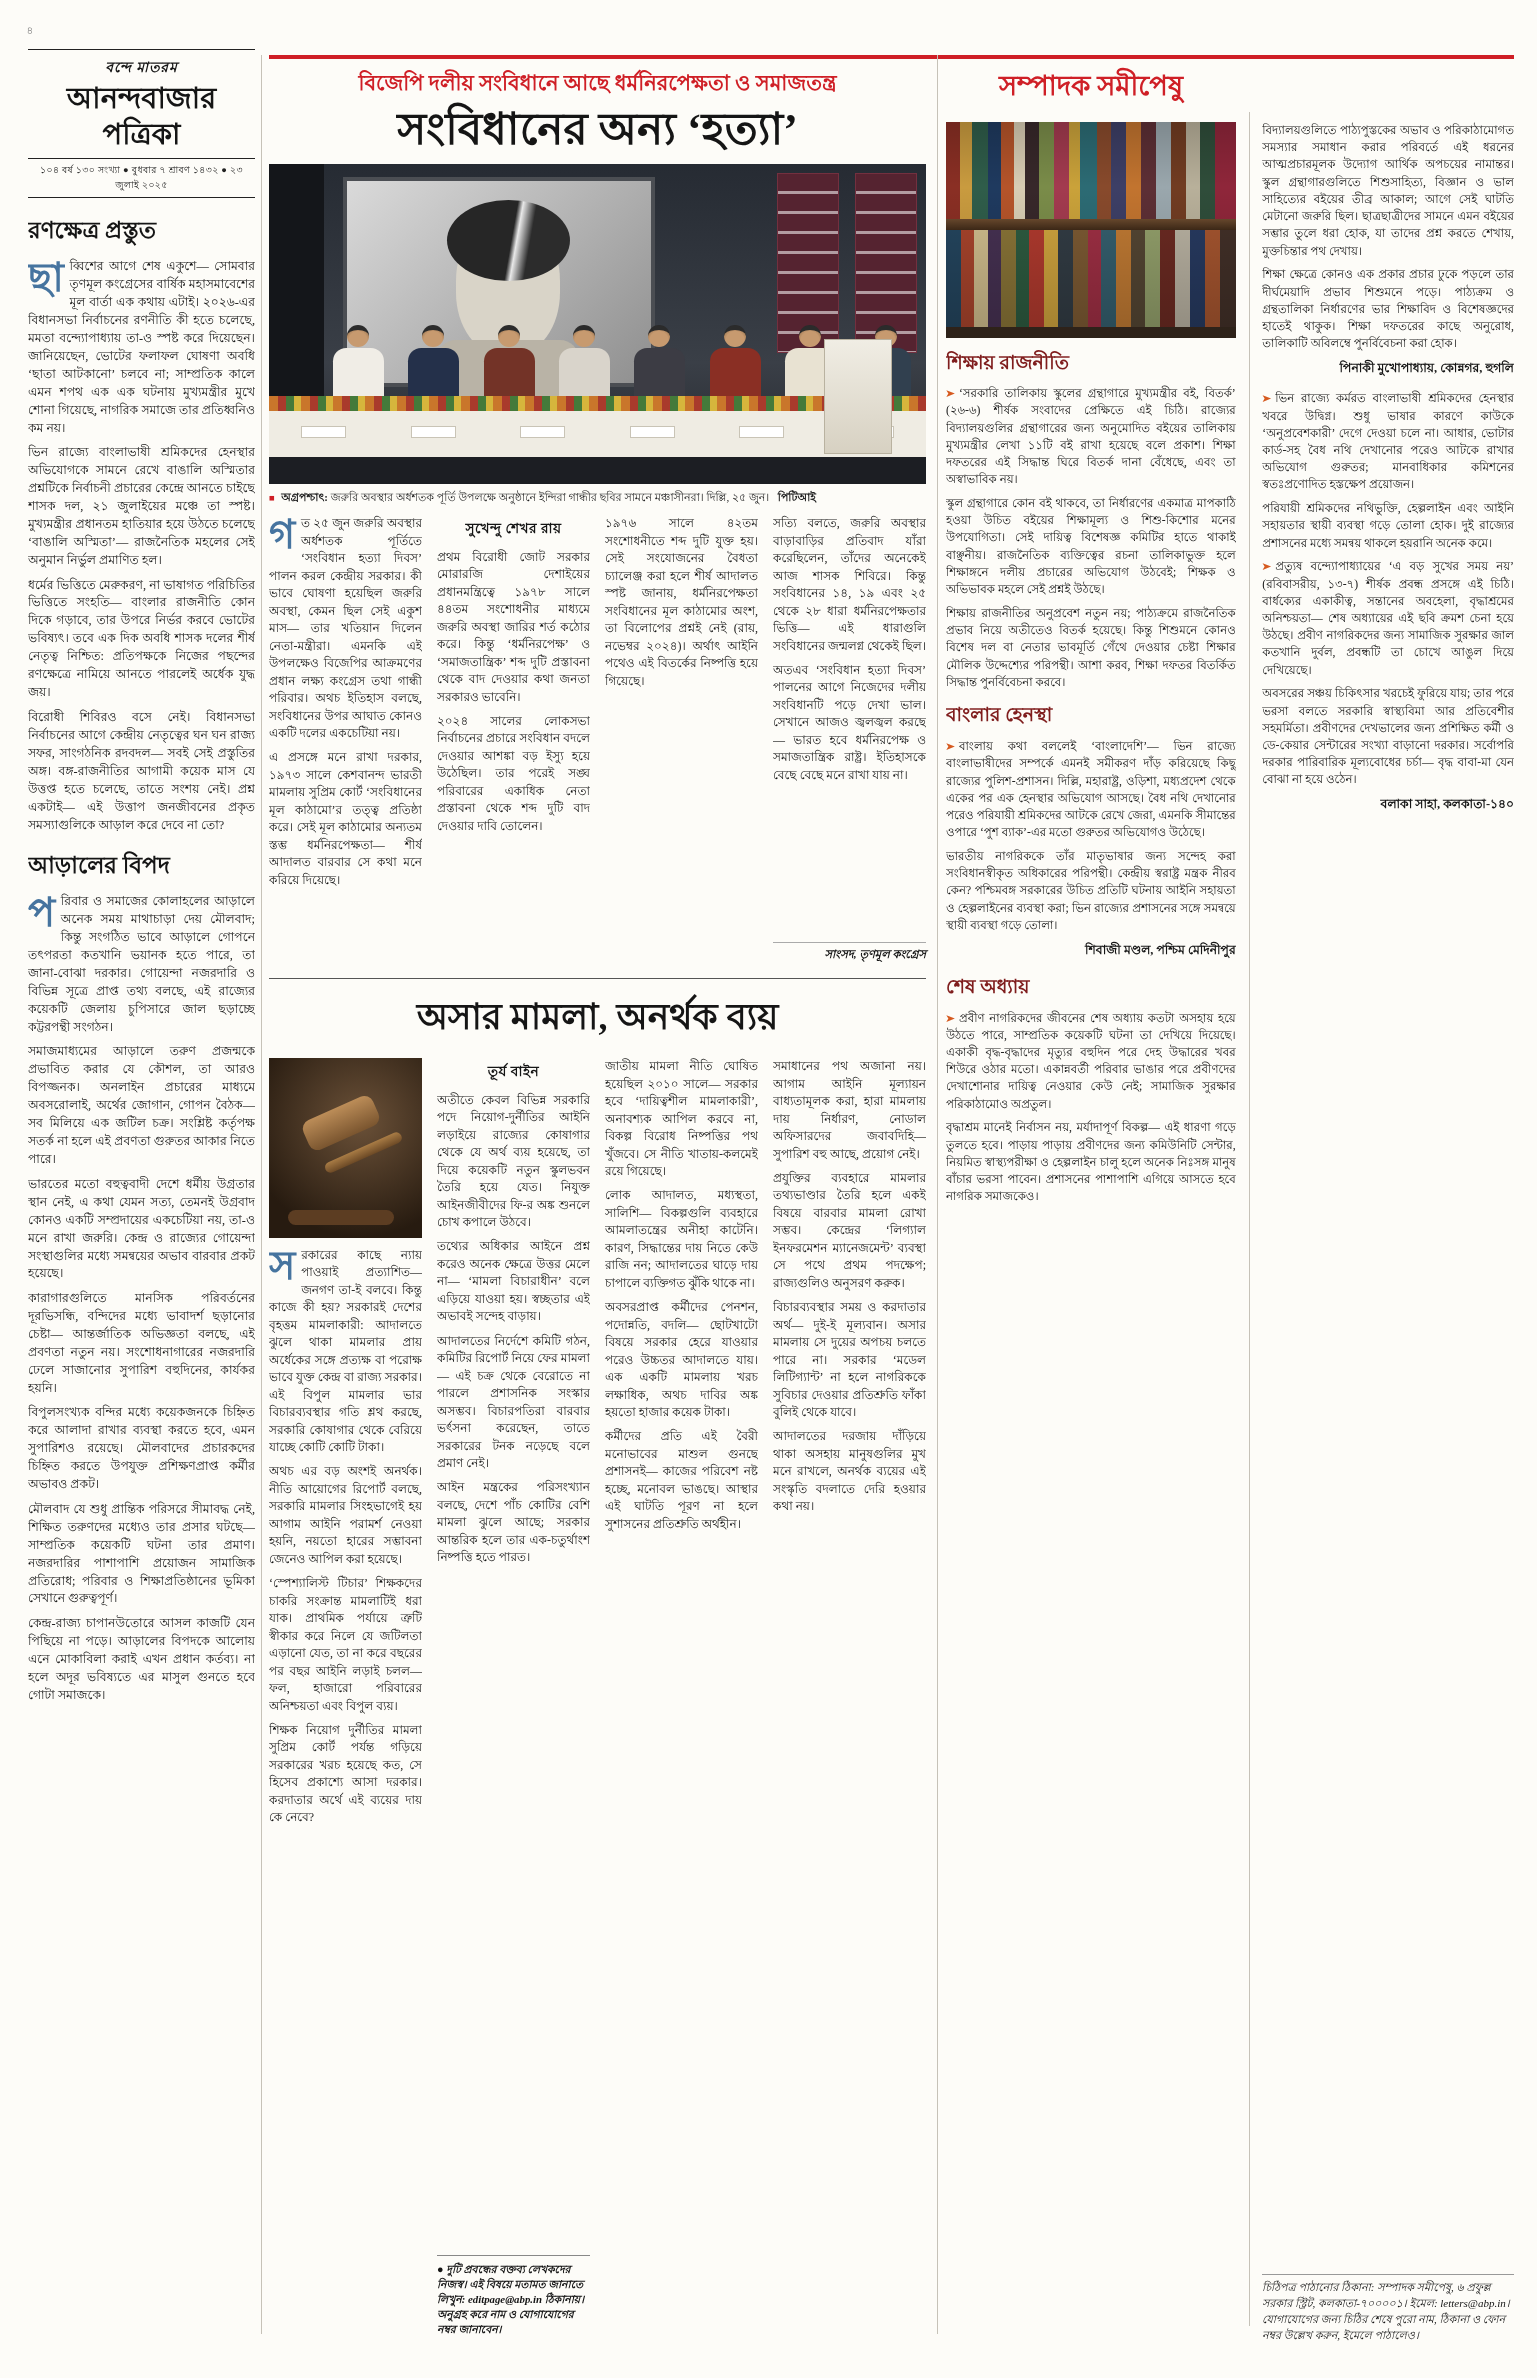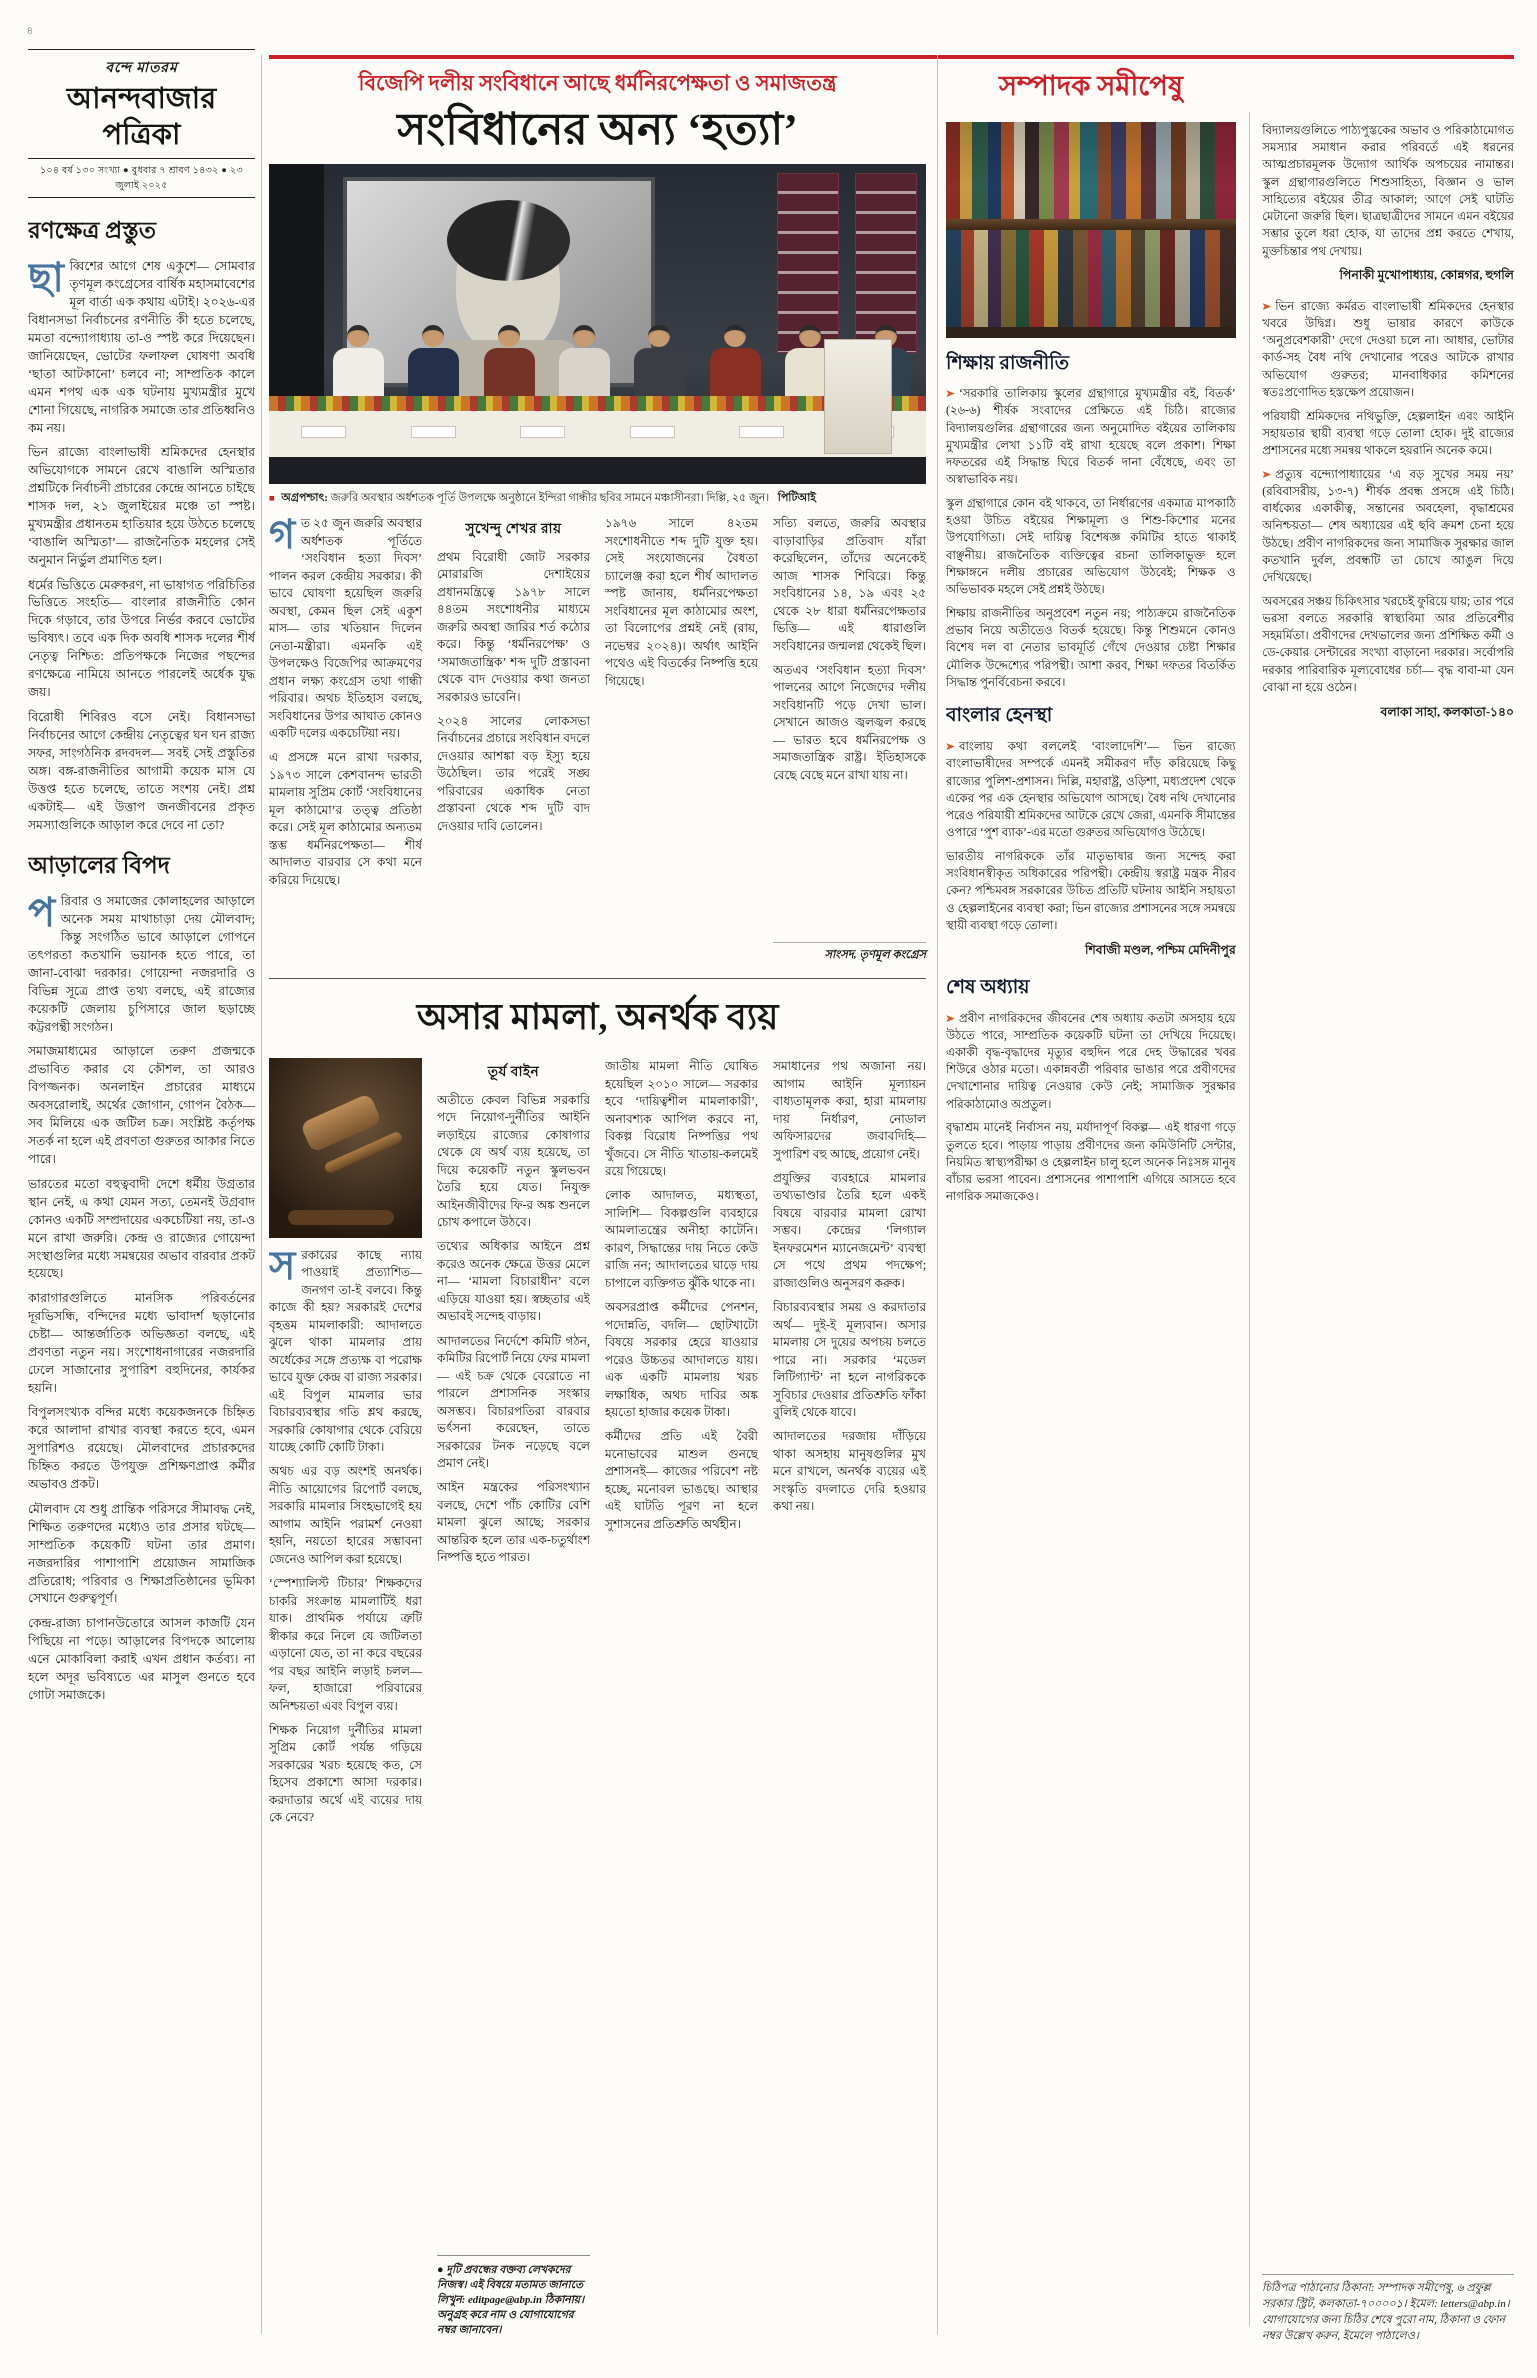--- a/index.html
+++ b/index.html
@@ -71,21 +71,21 @@
   .author-tag{position:absolute;right:0;bottom:0;width:153px;background:#fdfcf8;border-top:0.9px solid #aaa;
               padding-top:3px;font-size:11.4px;font-weight:bold;font-style:italic;text-align:right}
   
   #right-col{position:absolute;left:946px;top:59px;width:568px}
   .letters-header{color:#cf1f26;font-size:27.4px;font-weight:bold;text-align:center;width:290px;margin:5.7px 0 11.4px}
   .letters-cols{display:flex;gap:26.5px;position:relative}
   .lcol{overflow:hidden;height:2222px}
   .lcol-a{width:290px}
   .lcol-b{width:252px}
   .lcol p{font-size:11.7px;line-height:1.47;text-align:justify;margin-bottom:6.6px}
-  .blk-sub{color:#0f172a;font-size:19px;font-weight:bold;margin:9.5px 0 5.7px}
+  .blk-sub{color:#7f1d1d;font-size:19px;font-weight:bold;margin:9.5px 0 5.7px}
   .blk-sign{font-weight:bold;text-align:right;font-size:12.3px;margin:1.9px 0 11.4px}
   .blk-note{font-style:italic;font-size:11px;line-height:1.45;border-top:0.9px solid #999;padding-top:5.7px;margin-top:7.6px}
   .address-note{position:absolute;right:0;bottom:0;width:252px;background:#fdfcf8}
   .arrow{color:#d65a1f;font-size:10px;margin-right:3.8px}
   #books-photo{position:relative;height:216px;margin-bottom:9.5px;background:#3a2b20;overflow:hidden}
   .shelf-row{height:97px}
   .row1{background:linear-gradient(90deg,#8a2f24 0 14px,#c99b3f 14px 26.5px,#2f5d4a 26.5px 42px,#1f3a5f 42px 55px,#b5542a 55px 68px,#d8cdb4 68px 79px,#37282a 79px 93px,#7a8c49 93px 108px,#a33b4f 108px 123px,#caa23a 123px 134px,#2c6b74 134px 151px,#884a2c 151px 165px,#3d3f66 165px 180px,#c2742f 180px 195px,#5d2f35 195px 210px,#9aa7ad 210px 225px,#713c22 225px 240px,#b8b09a 240px 254px,#2f4d3a 254px 269px,#8f263a 269px 290px)}
   .row2{background:linear-gradient(90deg,#24455e 0 15px,#a8442c 15px 28px,#d0bd8d 28px 42px,#463152 42px 55px,#897437 55px 70px,#2d5b40 70px 83px,#b03a2e 83px 98px,#cfa43e 98px 112px,#323c44 112px 127px,#7c5a33 127px 142px,#9e2f44 142px 155px,#355f6e 155px 170px,#c07a33 170px 185px,#544633 185px 199px,#93a06b 199px 214px,#6b2a22 214px 229px,#b9b2a2 229px 244px,#273a60 244px 259px,#a5552f 259px 274px,#423028 274px 290px)}
   .shelf-bar{height:11.4px;background:linear-gradient(#6b4a2e,#3f2a18)}
   .shelf-shade{position:absolute;inset:0;background:linear-gradient(180deg,rgba(0,0,0,.18),rgba(0,0,0,0) 30%,rgba(0,0,0,.22))}
@@ -279,20 +279,21 @@
             <p><span class="arrow">➤</span>বাংলায় কথা বললেই ‘বাংলাদেশি’— ভিন রাজ্যে বাংলাভাষীদের সম্পর্কে এমনই সমীকরণ দাঁড় করিয়েছে কিছু রাজ্যের পুলিশ-প্রশাসন। দিল্লি, মহারাষ্ট্র, ওড়িশা, মধ্যপ্রদেশ থেকে একের পর এক হেনস্থার অভিযোগ আসছে। বৈধ নথি দেখানোর পরেও পরিযায়ী শ্রমিকদের আটকে রেখে জেরা, এমনকি সীমান্তের ওপারে ‘পুশ ব্যাক’-এর মতো গুরুতর অভিযোগও উঠেছে।</p>
             <p>ভারতীয় নাগরিককে তাঁর মাতৃভাষার জন্য সন্দেহ করা সংবিধানস্বীকৃত অধিকারের পরিপন্থী। কেন্দ্রীয় স্বরাষ্ট্র মন্ত্রক নীরব কেন? পশ্চিমবঙ্গ সরকারের উচিত প্রতিটি ঘটনায় আইনি সহায়তা ও হেল্পলাইনের ব্যবস্থা করা; ভিন রাজ্যের প্রশাসনের সঙ্গে সমন্বয়ে স্থায়ী ব্যবস্থা গড়ে তোলা।</p>
             <div class="blk-sign">শিবাজী মণ্ডল, পশ্চিম মেদিনীপুর</div>
             <div class="blk-sub">শেষ অধ্যায়</div>
             <p><span class="arrow">➤</span>প্রবীণ নাগরিকদের জীবনের শেষ অধ্যায় কতটা অসহায় হয়ে উঠতে পারে, সাম্প্রতিক কয়েকটি ঘটনা তা দেখিয়ে দিয়েছে। একাকী বৃদ্ধ-বৃদ্ধাদের মৃত্যুর বহুদিন পরে দেহ উদ্ধারের খবর শিউরে ওঠার মতো। একান্নবর্তী পরিবার ভাঙার পরে প্রবীণদের দেখাশোনার দায়িত্ব নেওয়ার কেউ নেই; সামাজিক সুরক্ষার পরিকাঠামোও অপ্রতুল।</p>
             <p>বৃদ্ধাশ্রম মানেই নির্বাসন নয়, মর্যাদাপূর্ণ বিকল্প— এই ধারণা গড়ে তুলতে হবে। পাড়ায় পাড়ায় প্রবীণদের জন্য কমিউনিটি সেন্টার, নিয়মিত স্বাস্থ্যপরীক্ষা ও হেল্পলাইন চালু হলে অনেক নিঃসঙ্গ মানুষ বাঁচার ভরসা পাবেন। প্রশাসনের পাশাপাশি এগিয়ে আসতে হবে নাগরিক সমাজকেও।</p>
           </div>
       </div>
       <div class="lcol lcol-b">
           <p>বিদ্যালয়গুলিতে পাঠ্যপুস্তকের অভাব ও পরিকাঠামোগত সমস্যার সমাধান করার পরিবর্তে এই ধরনের আত্মপ্রচারমূলক উদ্যোগ আর্থিক অপচয়ের নামান্তর। স্কুল গ্রন্থাগারগুলিতে শিশুসাহিত্য, বিজ্ঞান ও ভাল সাহিত্যের বইয়ের তীব্র আকাল; আগে সেই ঘাটতি মেটানো জরুরি ছিল। ছাত্রছাত্রীদের সামনে এমন বইয়ের সম্ভার তুলে ধরা হোক, যা তাদের প্রশ্ন করতে শেখায়, মুক্তচিন্তার পথ দেখায়।</p>
+          <p>শিক্ষা ক্ষেত্রে কোনও এক প্রকার প্রচার ঢুকে পড়লে তার দীর্ঘমেয়াদি প্রভাব শিশুমনে পড়ে। পাঠ্যক্রম ও গ্রন্থতালিকা নির্ধারণের ভার শিক্ষাবিদ ও বিশেষজ্ঞদের হাতেই থাকুক। শিক্ষা দফতরের কাছে অনুরোধ, তালিকাটি অবিলম্বে পুনর্বিবেচনা করা হোক।</p>
           <div class="blk-sign">পিনাকী মুখোপাধ্যায়, কোন্নগর, হুগলি</div>
           <p><span class="arrow">➤</span>ভিন রাজ্যে কর্মরত বাংলাভাষী শ্রমিকদের হেনস্থার খবরে উদ্বিগ্ন। শুধু ভাষার কারণে কাউকে ‘অনুপ্রবেশকারী’ দেগে দেওয়া চলে না। আধার, ভোটার কার্ড-সহ বৈধ নথি দেখানোর পরেও আটকে রাখার অভিযোগ গুরুতর; মানবাধিকার কমিশনের স্বতঃপ্রণোদিত হস্তক্ষেপ প্রয়োজন।</p>
           <p>পরিযায়ী শ্রমিকদের নথিভুক্তি, হেল্পলাইন এবং আইনি সহায়তার স্থায়ী ব্যবস্থা গড়ে তোলা হোক। দুই রাজ্যের প্রশাসনের মধ্যে সমন্বয় থাকলে হয়রানি অনেক কমে।</p>
           <p><span class="arrow">➤</span>প্রত্যুষ বন্দ্যোপাধ্যায়ের ‘এ বড় সুখের সময় নয়’ (রবিবাসরীয়, ১৩-৭) শীর্ষক প্রবন্ধ প্রসঙ্গে এই চিঠি। বার্ধক্যের একাকীত্ব, সন্তানের অবহেলা, বৃদ্ধাশ্রমের অনিশ্চয়তা— শেষ অধ্যায়ের এই ছবি ক্রমশ চেনা হয়ে উঠছে। প্রবীণ নাগরিকদের জন্য সামাজিক সুরক্ষার জাল কতখানি দুর্বল, প্রবন্ধটি তা চোখে আঙুল দিয়ে দেখিয়েছে।</p>
           <p>অবসরের সঞ্চয় চিকিৎসার খরচেই ফুরিয়ে যায়; তার পরে ভরসা বলতে সরকারি স্বাস্থ্যবিমা আর প্রতিবেশীর সহমর্মিতা। প্রবীণদের দেখভালের জন্য প্রশিক্ষিত কর্মী ও ডে-কেয়ার সেন্টারের সংখ্যা বাড়ানো দরকার। সর্বোপরি দরকার পারিবারিক মূল্যবোধের চর্চা— বৃদ্ধ বাবা-মা যেন বোঝা না হয়ে ওঠেন।</p>
           <div class="blk-sign">বলাকা সাহা, কলকাতা-১৪০</div>
         </div>
       <div class="blk-note address-note">চিঠিপত্র পাঠানোর ঠিকানা: সম্পাদক সমীপেষু, ৬ প্রফুল্ল সরকার স্ট্রিট, কলকাতা-৭০০০০১। ইমেল: letters@abp.in। যোগাযোগের জন্য চিঠির শেষে পুরো নাম, ঠিকানা ও ফোন নম্বর উল্লেখ করুন, ইমেলে পাঠালেও।</div>
     </div>
   </aside>

